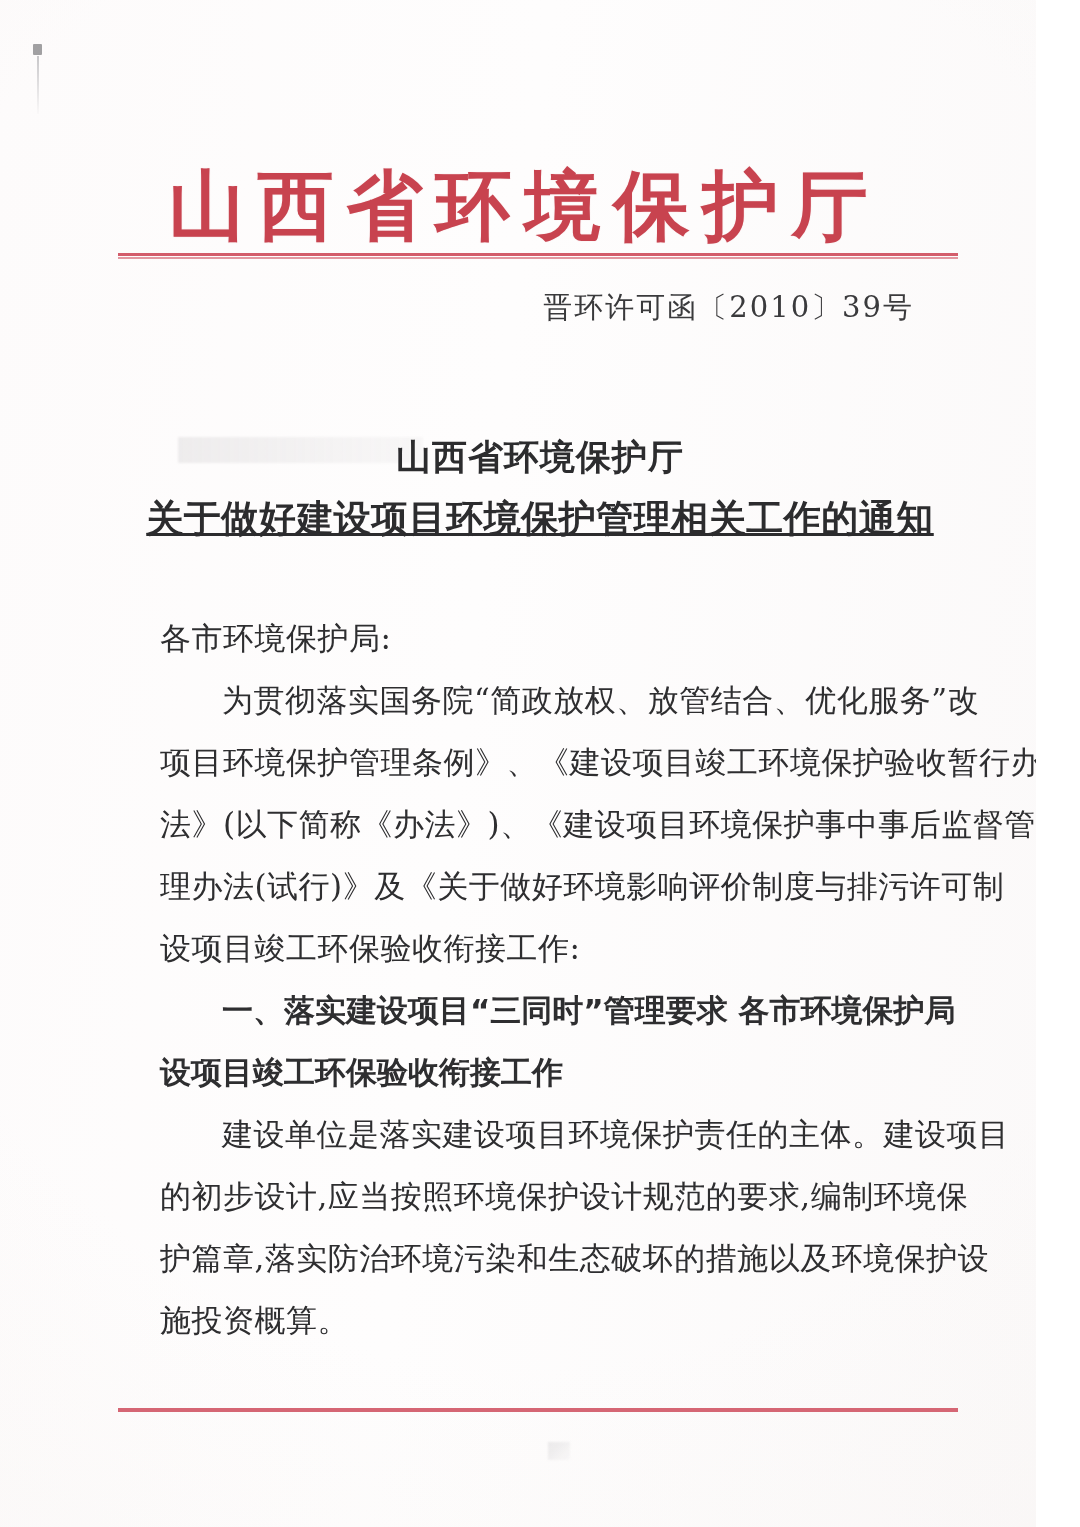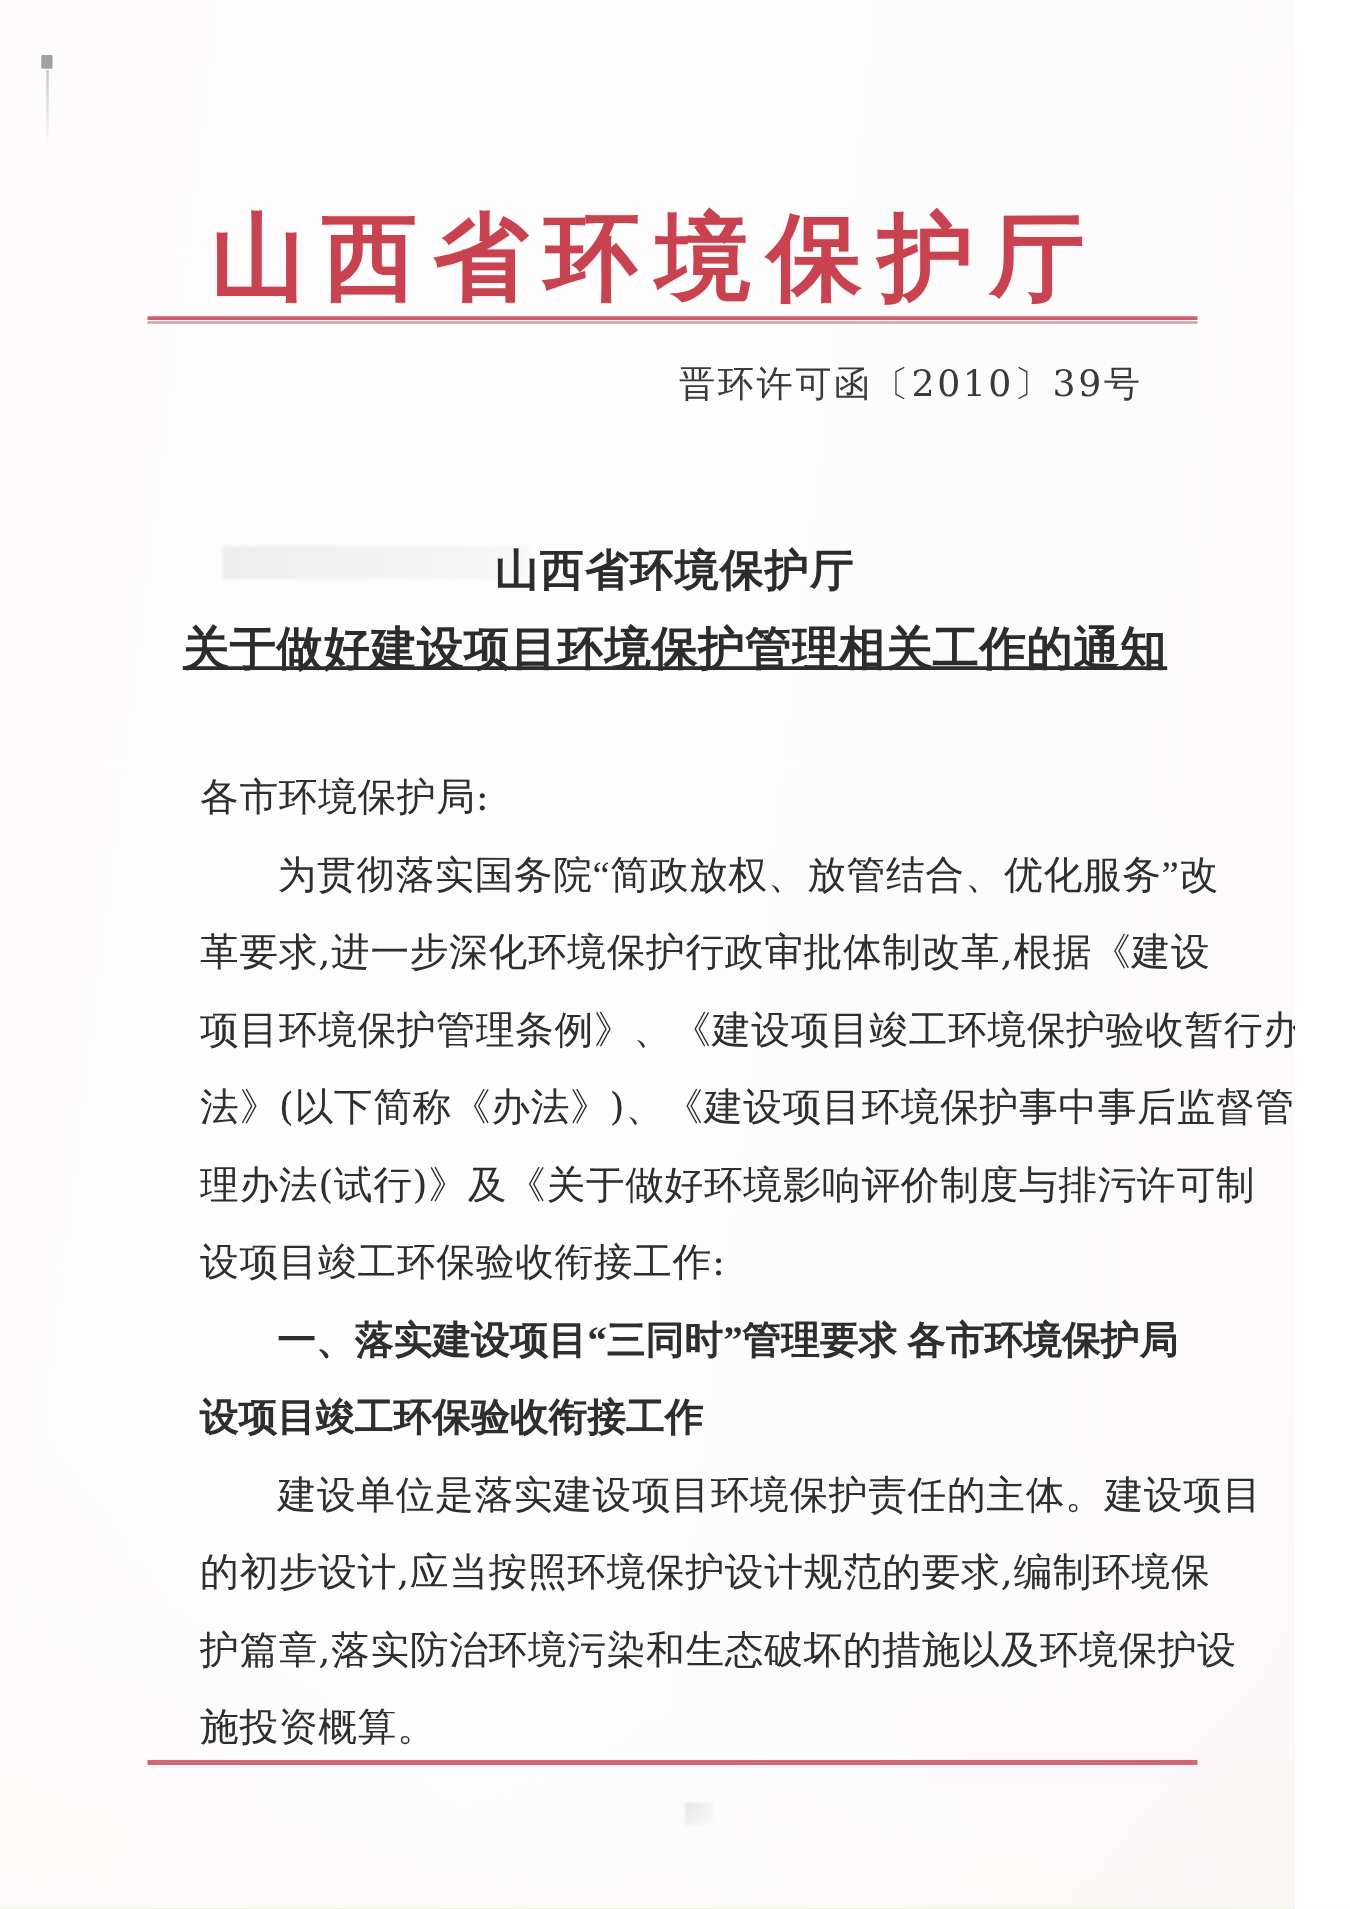--- a/index.html
+++ b/index.html
@@ -4,21 +4,21 @@
 <style>
   html, body {
     margin: 0;
     padding: 0;
     background: #ffffff;
   }
   .page {
     position: relative;
     width: 1036px;
     height: 1527px;
-    background: #bef264;
+    background: #e5e5e5;
     overflow: hidden;
     font-family: "DejaVu Serif", serif;
   }
 
   
   .paper-tint {
     position: absolute;
     inset: 0;
     background:
       radial-gradient(120% 90% at 50% 40%, rgba(255,255,255,0) 55%, rgba(246,242,240,0.55) 100%),
@@ -107,21 +107,20 @@
     font-size: 31px;
     line-height: 62px;
     letter-spacing: 0.5px;
   }
   .body-text p {
     margin: 0;
     white-space: nowrap;
   }
   .body-text p.indent {
     text-indent: 62px;
-    font-family: Liberation Serif, serif;
   }
   .section-heading {
     font-family: "DejaVu Sans", sans-serif;
     font-weight: 700;
     letter-spacing: 0px;
   }
 
   
   .bottom-rule {
     position: absolute;
@@ -201,21 +200,20 @@
   <div class="title-block">
     <div class="title-line-1">山西省环境保护厅</div>
     <div class="title-line-2">关于做好建设项目环境保护管理相关工作的通知</div>
   </div>
 
   <div class="body-text">
 
     <p>各市环境保护局:</p>
 
     <p class="indent">为贯彻落实国务院“简政放权、放管结合、优化服务”改</p>
-    <p>革要求,进一步深化环境保护行政审批体制改革,根据《建设</p>
     <p>项目环境保护管理条例》、《建设项目竣工环境保护验收暂行办</p>
     <p>法》(以下简称《办法》)、《建设项目环境保护事中事后监督管</p>
     <p>理办法(试行)》及《关于做好环境影响评价制度与排污许可制</p>
     <p>设项目竣工环保验收衔接工作:</p>
 
     <p class="section-heading indent">一、落实建设项目“三同时”管理要求 各市环境保护局</p>
     <p class="section-heading">设项目竣工环保验收衔接工作</p>
 
     <p class="indent">建设单位是落实建设项目环境保护责任的主体。建设项目</p>
     <p>的初步设计,应当按照环境保护设计规范的要求,编制环境保</p>

